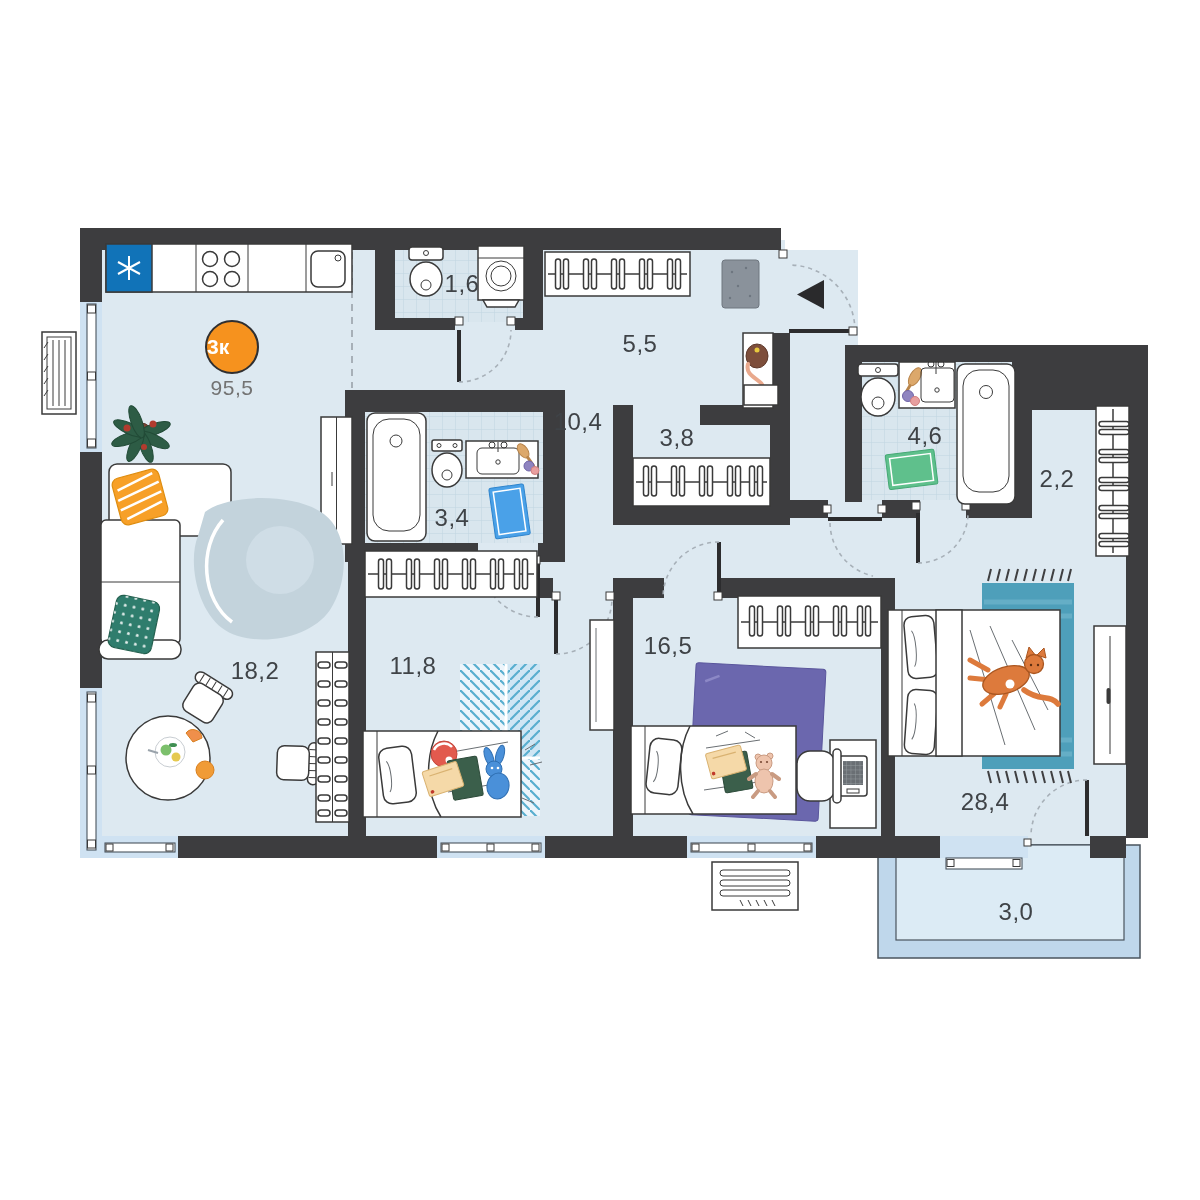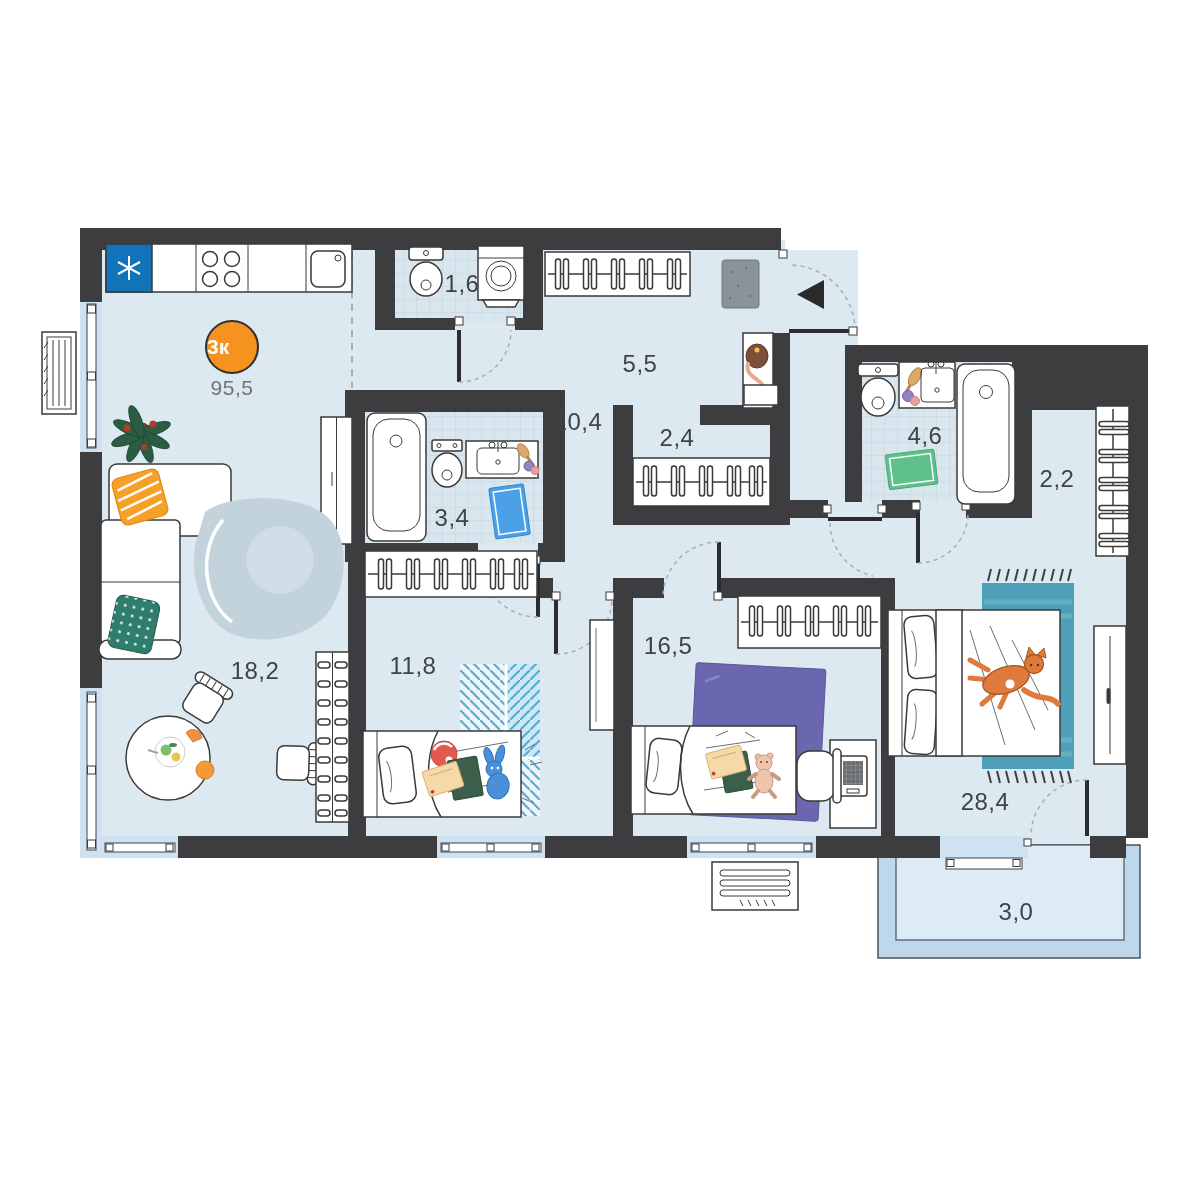--- a/index.html
+++ b/index.html
@@ -596,23 +596,23 @@
     <path d="M740,900 l3,6 M748,900 l3,6 M756,900 l3,6 M764,900 l3,6 M772,900 l3,6" class="thin" stroke-width="0.9"></path>
   </g>
 </svg>
 
 <div class="badge" style="left:232px;top:347px">
   <span>3к</span>
 </div>
 <div class="lbl big" style="left:232px;top:388px">95,5</div>
 
 <div class="lbl" style="left:462px;top:284px">1,6</div>
-<div class="lbl" style="left:640px;top:364px">5,5</div>
+<div class="lbl" style="left:640px;top:344px">5,5</div>
 <div class="lbl" style="left:578px;top:422px">10,4</div>
-<div class="lbl" style="left:677px;top:438px">2,4</div>
+<div class="lbl" style="left:677px;top:438px">3,8</div>
 <div class="lbl" style="left:452px;top:518px">3,4</div>
 <div class="lbl" style="left:925px;top:436px">4,6</div>
 <div class="lbl" style="left:1057px;top:479px">2,2</div>
 <div class="lbl" style="left:413px;top:666px">11,8</div>
 <div class="lbl" style="left:668px;top:646px">16,5</div>
 <div class="lbl" style="left:255px;top:671px">18,2</div>
 <div class="lbl" style="left:985px;top:802px">28,4</div>
 <div class="lbl" style="left:1016px;top:912px">3,0</div>
 </div>
 

